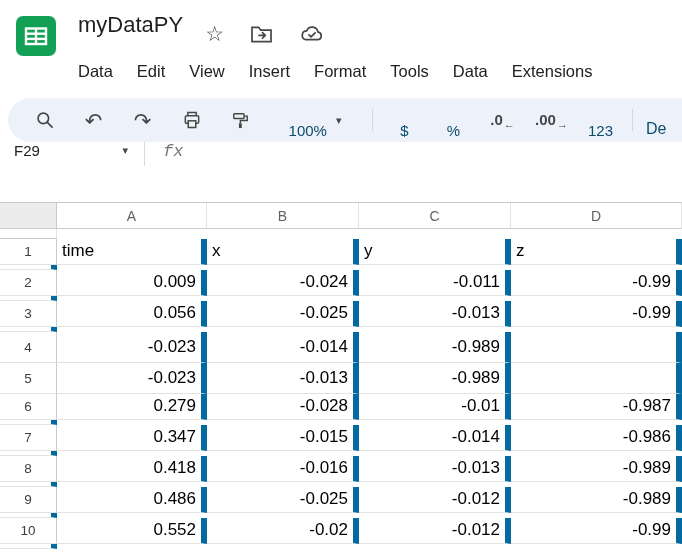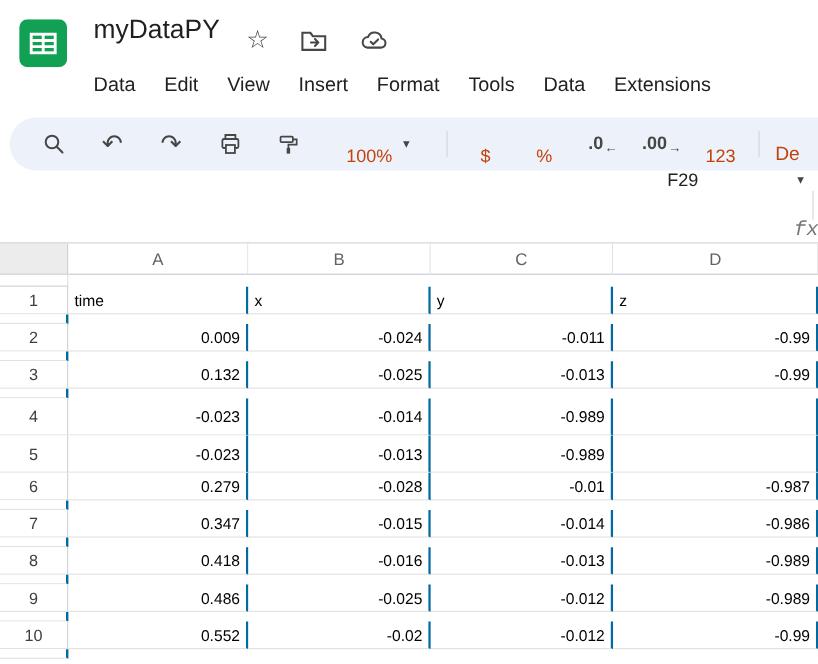--- a/index.html
+++ b/index.html
@@ -35,31 +35,31 @@
     margin: 10px 0 0 8px;
     display: flex; align-items: center;
     padding-left: 12px;
     color: #444746;
   }
   .tb-btn {
     width: 49px; height: 36px; display: flex; align-items: center; justify-content: center;
     cursor: pointer; border-radius: 6px; flex: none;
   }
   .tb-glyph { font-size: 21px; line-height: 1; color: #444746; }
-  .tb-text { font-size: 15px; font-weight: 500; color: #c2410c; margin-top: 21px; }
+  .tb-text { font-size: 15px; font-weight: 500; color: #0c4a6e; margin-top: 21px; }
   .zoom-btn { width: 100px; gap: 9px; }
   .tb-divider { width: 1px; height: 22px; background: #d3d8de; margin: 0 7px; flex: none; }
   .dec-label { font-size: 15px; font-weight: 600; }
   .dec-arrow { font-size: 11px; vertical-align: -3px; margin-left: 1px; }
   .caret { font-size: 11px; color: #444746; line-height: 1; }
   .font-btn { width: auto; padding: 0 6px; align-items: flex-end; }
   .font-label { font-size: 16px; }
 
   
-  .formula-bar { height: 60px; display: flex; align-items: flex-end; flex-direction: column; }
+  .formula-bar { height: 60px; display: flex; align-items: flex-start; }
   .name-box {
     width: 140px; display: flex; align-items: center; justify-content: space-between;
     padding: 0 12px 0 14px; cursor: pointer;
   }
   .name-box-text { font-size: 15px; color: #202124; }
   .fb-divider { width: 1px; height: 24px; background: #d9dadd; margin: 0 4px; }
   .fx {
     font-family: Liberation Mono, monospace; font-style: italic;
     color: #747775; font-size: 17px; margin-left: 14px; cursor: text;
   }
@@ -80,24 +80,24 @@
     cursor: pointer;
   }
   .row { height: 31px; }
   .row-h {
     color: #3c4043; font-size: 13.5px;
     display: flex; align-items: center; justify-content: center;
     border-right: 1px solid #c9cccf; border-bottom: 1px solid #e1e3e1;
     background: #fff; cursor: pointer;
   }
   .cell {
-    font-size: 13px; color: #000;
+    font-size: 17px; color: #000;
     display: flex; align-items: center; justify-content: flex-end;
     padding: 0 5px;
-    border-right: 2px solid #0369a1; border-bottom: 1px solid #e1e3e1;
+    border-right: 6px solid #0369a1; border-bottom: 1px solid #e1e3e1;
     background: #fff; cursor: cell; overflow: hidden; white-space: nowrap;
   }
   .row.header-textrow .cell { justify-content: flex-start; }
 
   svg { display: block; }
 </style>
 </head>
 <body>
 
 <div class="topbar">
@@ -242,21 +242,21 @@
       <div class="grid-cols row">
         <div class="row-h">2</div>
         <div class="cell">0.009</div>
         <div class="cell">-0.024</div>
         <div class="cell">-0.011</div>
         <div class="cell">-0.99</div>
         <div class="cell"></div>
       </div>
       <div class="grid-cols row">
         <div class="row-h">3</div>
-        <div class="cell">0.132</div>
+        <div class="cell">0.056</div>
         <div class="cell">-0.025</div>
         <div class="cell">-0.013</div>
         <div class="cell">-0.99</div>
         <div class="cell"></div>
       </div>
       <div class="grid-cols row">
         <div class="row-h">4</div>
         <div class="cell">-0.023</div>
         <div class="cell">-0.014</div>
         <div class="cell">-0.989</div>

